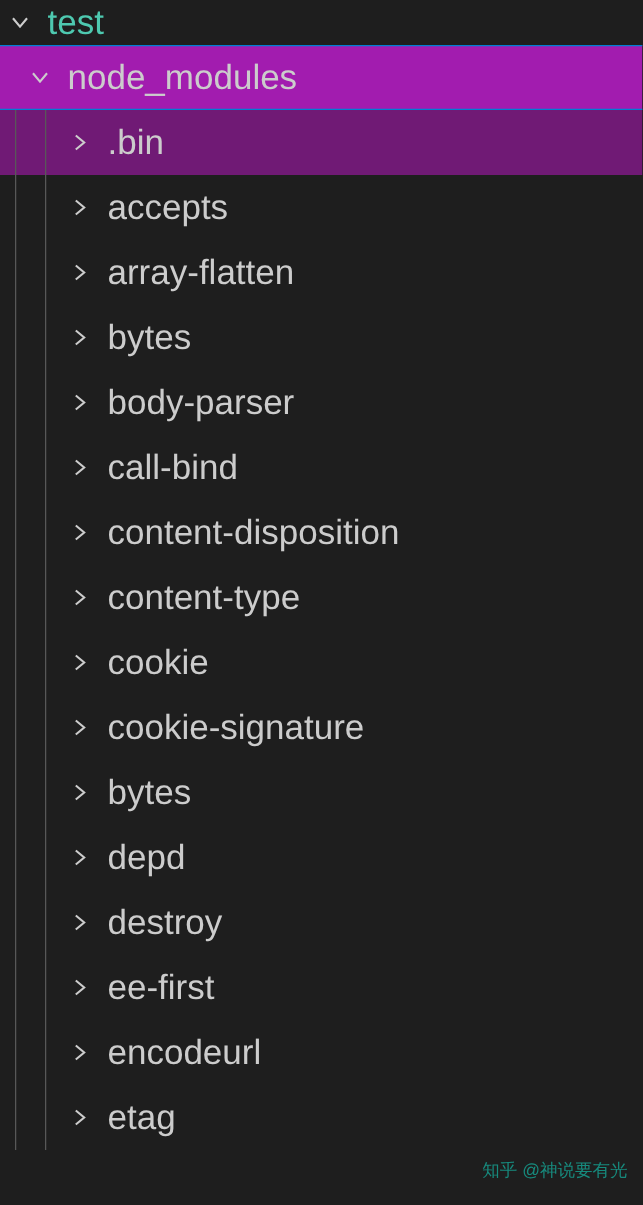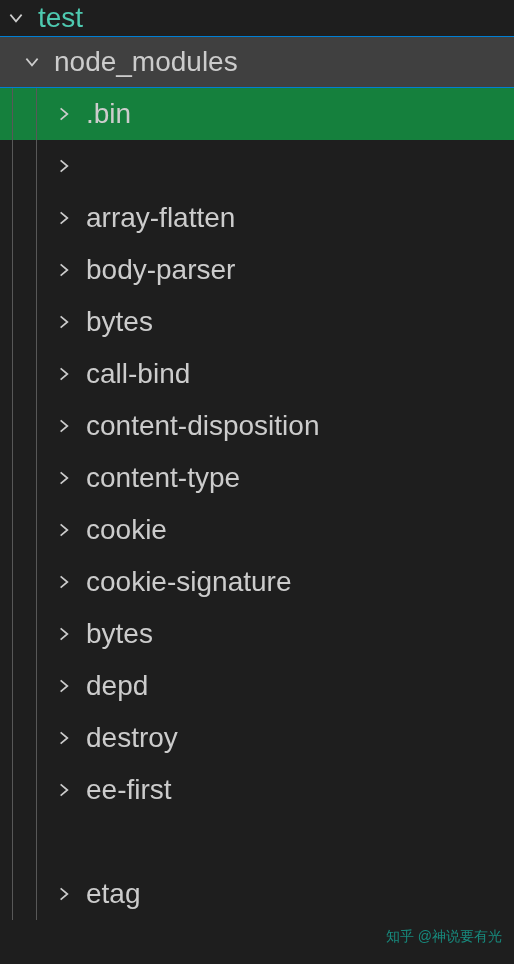--- a/index.html
+++ b/index.html
@@ -31,27 +31,27 @@
     }
     .tree-row.root {
       height: 36px;
       padding-left: 4px;
     }
     .tree-row.root .label {
       color: #4ec9b0;
       font-weight: 400;
     }
     .tree-row.selected {
-      background: #404040;
+      background: #a21caf;
       border: 1px solid #007fd4;
       border-left: none;
       border-right: none;
     }
     .tree-row.hovered {
-      background: #15803d;
+      background: #701a75;
     }
     .tree-row .indent-guides {
       display: flex;
       height: 100%;
       flex-shrink: 0;
     }
     .tree-row .guide {
       width: 20px;
       height: 100%;
       border-left: 1px solid #585858;
@@ -154,20 +154,21 @@
           <div class="indent-guides">
             <div class="guide"></div>
             <div class="guide" style="margin-left: 4px; width: 8px;"></div>
           </div>
           <div class="depth-2-content">
             <span class="chevron">
               <svg viewBox="0 0 16 16">
                 <path d="M5 3 L11 8 L5 13"></path>
               </svg>
             </span>
+            <span class="label">accepts</span>
           </div>
         </div>
       </div>
       <div class="tree-row">
         <div class="depth-2-wrap">
           <div class="indent-guides">
             <div class="guide"></div>
             <div class="guide" style="margin-left: 4px; width: 8px;"></div>
           </div>
           <div class="depth-2-content">
@@ -185,148 +186,148 @@
           <div class="indent-guides">
             <div class="guide"></div>
             <div class="guide" style="margin-left: 4px; width: 8px;"></div>
           </div>
           <div class="depth-2-content">
             <span class="chevron">
               <svg viewBox="0 0 16 16">
                 <path d="M5 3 L11 8 L5 13"></path>
               </svg>
             </span>
+            <span class="label">bytes</span>
+          </div>
+        </div>
+      </div>
+      <div class="tree-row">
+        <div class="depth-2-wrap">
+          <div class="indent-guides">
+            <div class="guide"></div>
+            <div class="guide" style="margin-left: 4px; width: 8px;"></div>
+          </div>
+          <div class="depth-2-content">
+            <span class="chevron">
+              <svg viewBox="0 0 16 16">
+                <path d="M5 3 L11 8 L5 13"></path>
+              </svg>
+            </span>
             <span class="label">body-parser</span>
           </div>
         </div>
       </div>
       <div class="tree-row">
         <div class="depth-2-wrap">
           <div class="indent-guides">
             <div class="guide"></div>
             <div class="guide" style="margin-left: 4px; width: 8px;"></div>
           </div>
           <div class="depth-2-content">
             <span class="chevron">
               <svg viewBox="0 0 16 16">
                 <path d="M5 3 L11 8 L5 13"></path>
               </svg>
             </span>
+            <span class="label">call-bind</span>
+          </div>
+        </div>
+      </div>
+      <div class="tree-row">
+        <div class="depth-2-wrap">
+          <div class="indent-guides">
+            <div class="guide"></div>
+            <div class="guide" style="margin-left: 4px; width: 8px;"></div>
+          </div>
+          <div class="depth-2-content">
+            <span class="chevron">
+              <svg viewBox="0 0 16 16">
+                <path d="M5 3 L11 8 L5 13"></path>
+              </svg>
+            </span>
+            <span class="label">content-disposition</span>
+          </div>
+        </div>
+      </div>
+      <div class="tree-row">
+        <div class="depth-2-wrap">
+          <div class="indent-guides">
+            <div class="guide"></div>
+            <div class="guide" style="margin-left: 4px; width: 8px;"></div>
+          </div>
+          <div class="depth-2-content">
+            <span class="chevron">
+              <svg viewBox="0 0 16 16">
+                <path d="M5 3 L11 8 L5 13"></path>
+              </svg>
+            </span>
+            <span class="label">content-type</span>
+          </div>
+        </div>
+      </div>
+      <div class="tree-row">
+        <div class="depth-2-wrap">
+          <div class="indent-guides">
+            <div class="guide"></div>
+            <div class="guide" style="margin-left: 4px; width: 8px;"></div>
+          </div>
+          <div class="depth-2-content">
+            <span class="chevron">
+              <svg viewBox="0 0 16 16">
+                <path d="M5 3 L11 8 L5 13"></path>
+              </svg>
+            </span>
+            <span class="label">cookie</span>
+          </div>
+        </div>
+      </div>
+      <div class="tree-row">
+        <div class="depth-2-wrap">
+          <div class="indent-guides">
+            <div class="guide"></div>
+            <div class="guide" style="margin-left: 4px; width: 8px;"></div>
+          </div>
+          <div class="depth-2-content">
+            <span class="chevron">
+              <svg viewBox="0 0 16 16">
+                <path d="M5 3 L11 8 L5 13"></path>
+              </svg>
+            </span>
+            <span class="label">cookie-signature</span>
+          </div>
+        </div>
+      </div>
+      <div class="tree-row">
+        <div class="depth-2-wrap">
+          <div class="indent-guides">
+            <div class="guide"></div>
+            <div class="guide" style="margin-left: 4px; width: 8px;"></div>
+          </div>
+          <div class="depth-2-content">
+            <span class="chevron">
+              <svg viewBox="0 0 16 16">
+                <path d="M5 3 L11 8 L5 13"></path>
+              </svg>
+            </span>
             <span class="label">bytes</span>
           </div>
         </div>
       </div>
       <div class="tree-row">
         <div class="depth-2-wrap">
           <div class="indent-guides">
             <div class="guide"></div>
             <div class="guide" style="margin-left: 4px; width: 8px;"></div>
           </div>
           <div class="depth-2-content">
             <span class="chevron">
               <svg viewBox="0 0 16 16">
                 <path d="M5 3 L11 8 L5 13"></path>
               </svg>
             </span>
-            <span class="label">call-bind</span>
-          </div>
-        </div>
-      </div>
-      <div class="tree-row">
-        <div class="depth-2-wrap">
-          <div class="indent-guides">
-            <div class="guide"></div>
-            <div class="guide" style="margin-left: 4px; width: 8px;"></div>
-          </div>
-          <div class="depth-2-content">
-            <span class="chevron">
-              <svg viewBox="0 0 16 16">
-                <path d="M5 3 L11 8 L5 13"></path>
-              </svg>
-            </span>
-            <span class="label">content-disposition</span>
-          </div>
-        </div>
-      </div>
-      <div class="tree-row">
-        <div class="depth-2-wrap">
-          <div class="indent-guides">
-            <div class="guide"></div>
-            <div class="guide" style="margin-left: 4px; width: 8px;"></div>
-          </div>
-          <div class="depth-2-content">
-            <span class="chevron">
-              <svg viewBox="0 0 16 16">
-                <path d="M5 3 L11 8 L5 13"></path>
-              </svg>
-            </span>
-            <span class="label">content-type</span>
-          </div>
-        </div>
-      </div>
-      <div class="tree-row">
-        <div class="depth-2-wrap">
-          <div class="indent-guides">
-            <div class="guide"></div>
-            <div class="guide" style="margin-left: 4px; width: 8px;"></div>
-          </div>
-          <div class="depth-2-content">
-            <span class="chevron">
-              <svg viewBox="0 0 16 16">
-                <path d="M5 3 L11 8 L5 13"></path>
-              </svg>
-            </span>
-            <span class="label">cookie</span>
-          </div>
-        </div>
-      </div>
-      <div class="tree-row">
-        <div class="depth-2-wrap">
-          <div class="indent-guides">
-            <div class="guide"></div>
-            <div class="guide" style="margin-left: 4px; width: 8px;"></div>
-          </div>
-          <div class="depth-2-content">
-            <span class="chevron">
-              <svg viewBox="0 0 16 16">
-                <path d="M5 3 L11 8 L5 13"></path>
-              </svg>
-            </span>
-            <span class="label">cookie-signature</span>
-          </div>
-        </div>
-      </div>
-      <div class="tree-row">
-        <div class="depth-2-wrap">
-          <div class="indent-guides">
-            <div class="guide"></div>
-            <div class="guide" style="margin-left: 4px; width: 8px;"></div>
-          </div>
-          <div class="depth-2-content">
-            <span class="chevron">
-              <svg viewBox="0 0 16 16">
-                <path d="M5 3 L11 8 L5 13"></path>
-              </svg>
-            </span>
-            <span class="label">bytes</span>
-          </div>
-        </div>
-      </div>
-      <div class="tree-row">
-        <div class="depth-2-wrap">
-          <div class="indent-guides">
-            <div class="guide"></div>
-            <div class="guide" style="margin-left: 4px; width: 8px;"></div>
-          </div>
-          <div class="depth-2-content">
-            <span class="chevron">
-              <svg viewBox="0 0 16 16">
-                <path d="M5 3 L11 8 L5 13"></path>
-              </svg>
-            </span>
             <span class="label">depd</span>
           </div>
         </div>
       </div>
       <div class="tree-row">
         <div class="depth-2-wrap">
           <div class="indent-guides">
             <div class="guide"></div>
             <div class="guide" style="margin-left: 4px; width: 8px;"></div>
           </div>
@@ -355,20 +356,28 @@
             <span class="label">ee-first</span>
           </div>
         </div>
       </div>
       <div class="tree-row">
         <div class="depth-2-wrap">
           <div class="indent-guides">
             <div class="guide"></div>
             <div class="guide" style="margin-left: 4px; width: 8px;"></div>
           </div>
+          <div class="depth-2-content">
+            <span class="chevron">
+              <svg viewBox="0 0 16 16">
+                <path d="M5 3 L11 8 L5 13"></path>
+              </svg>
+            </span>
+            <span class="label">encodeurl</span>
+          </div>
         </div>
       </div>
       <div class="tree-row">
         <div class="depth-2-wrap">
           <div class="indent-guides">
             <div class="guide"></div>
             <div class="guide" style="margin-left: 4px; width: 8px;"></div>
           </div>
           <div class="depth-2-content">
             <span class="chevron">

